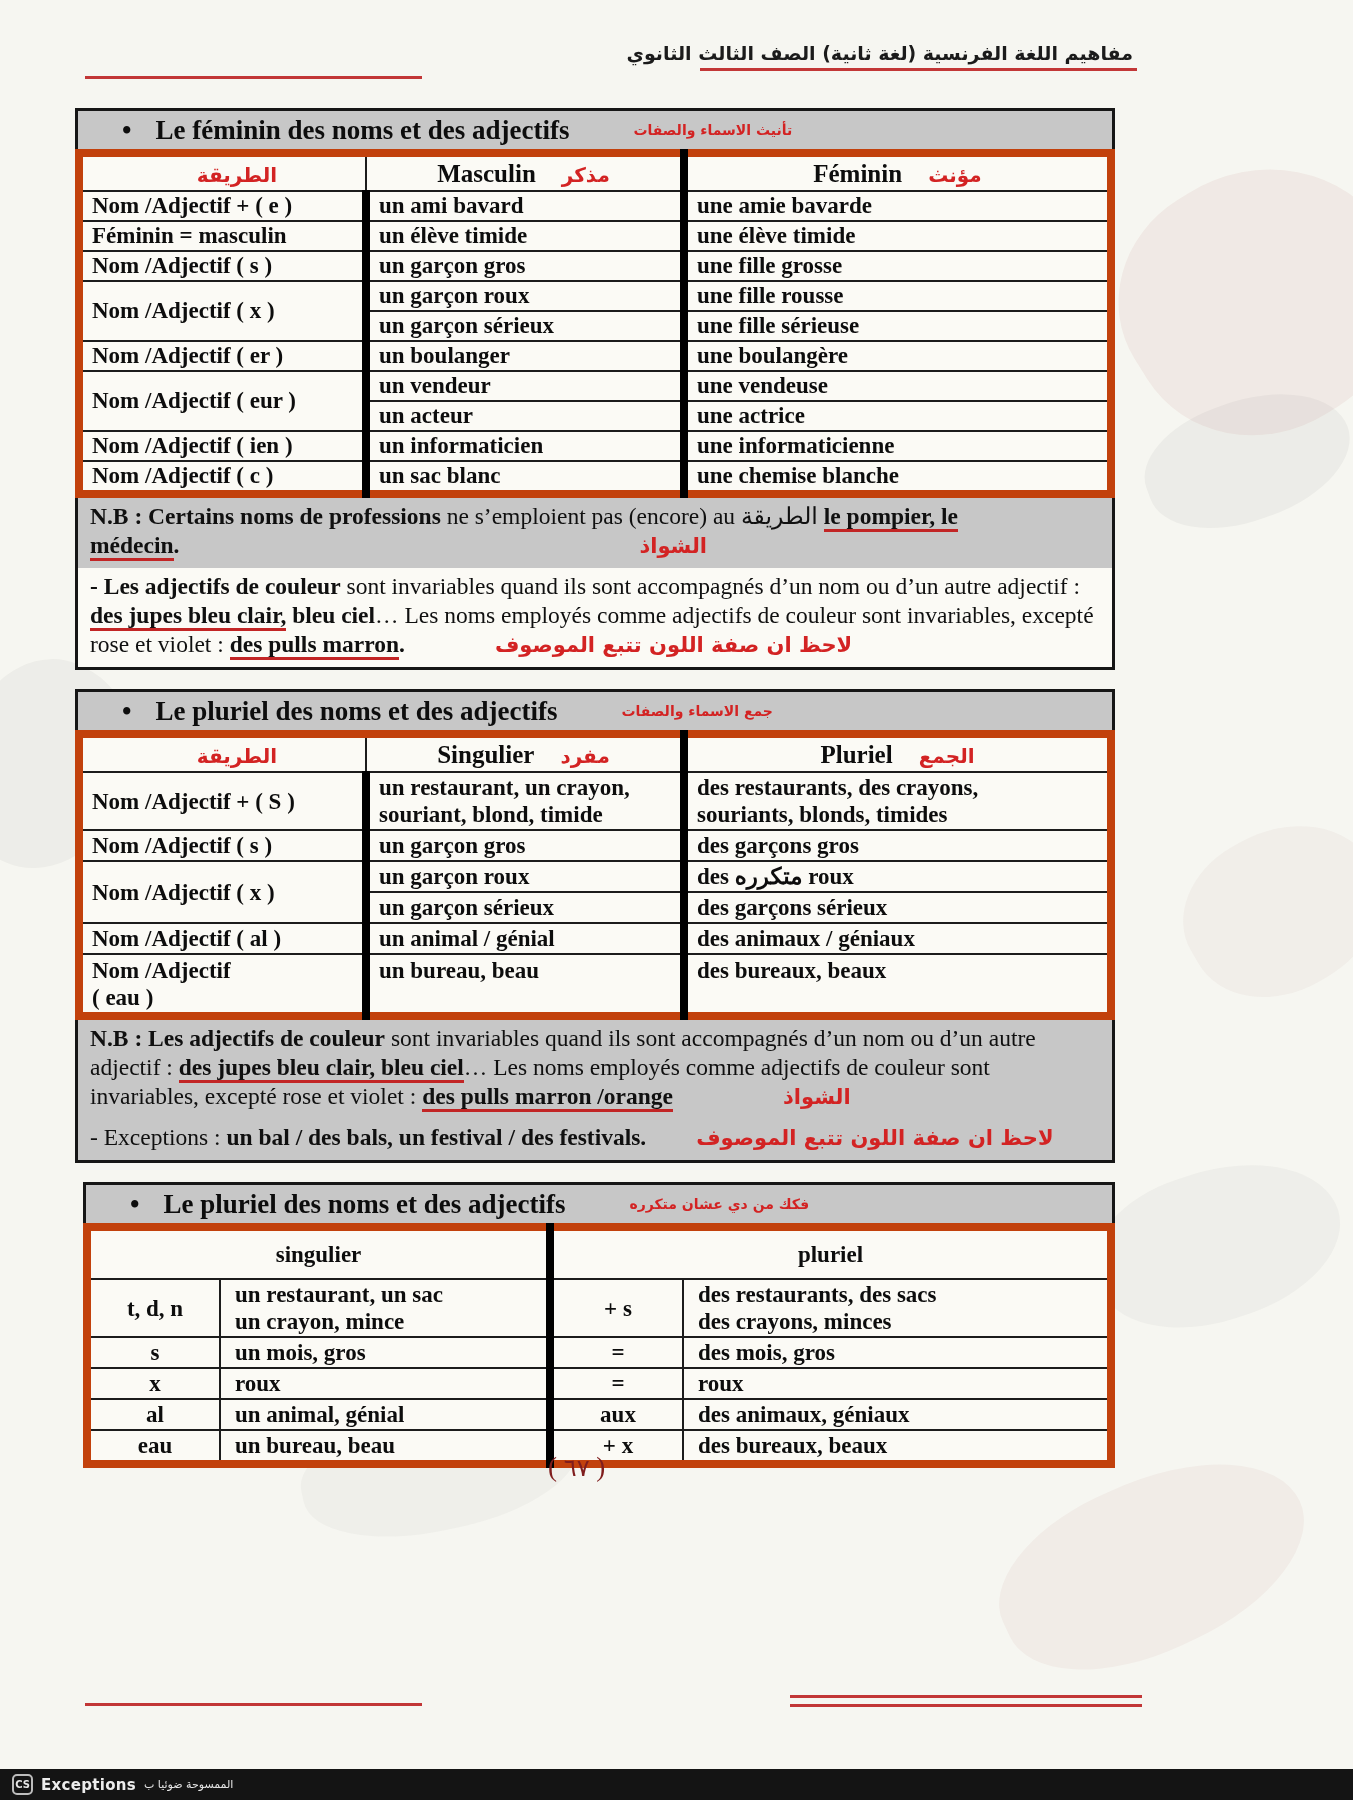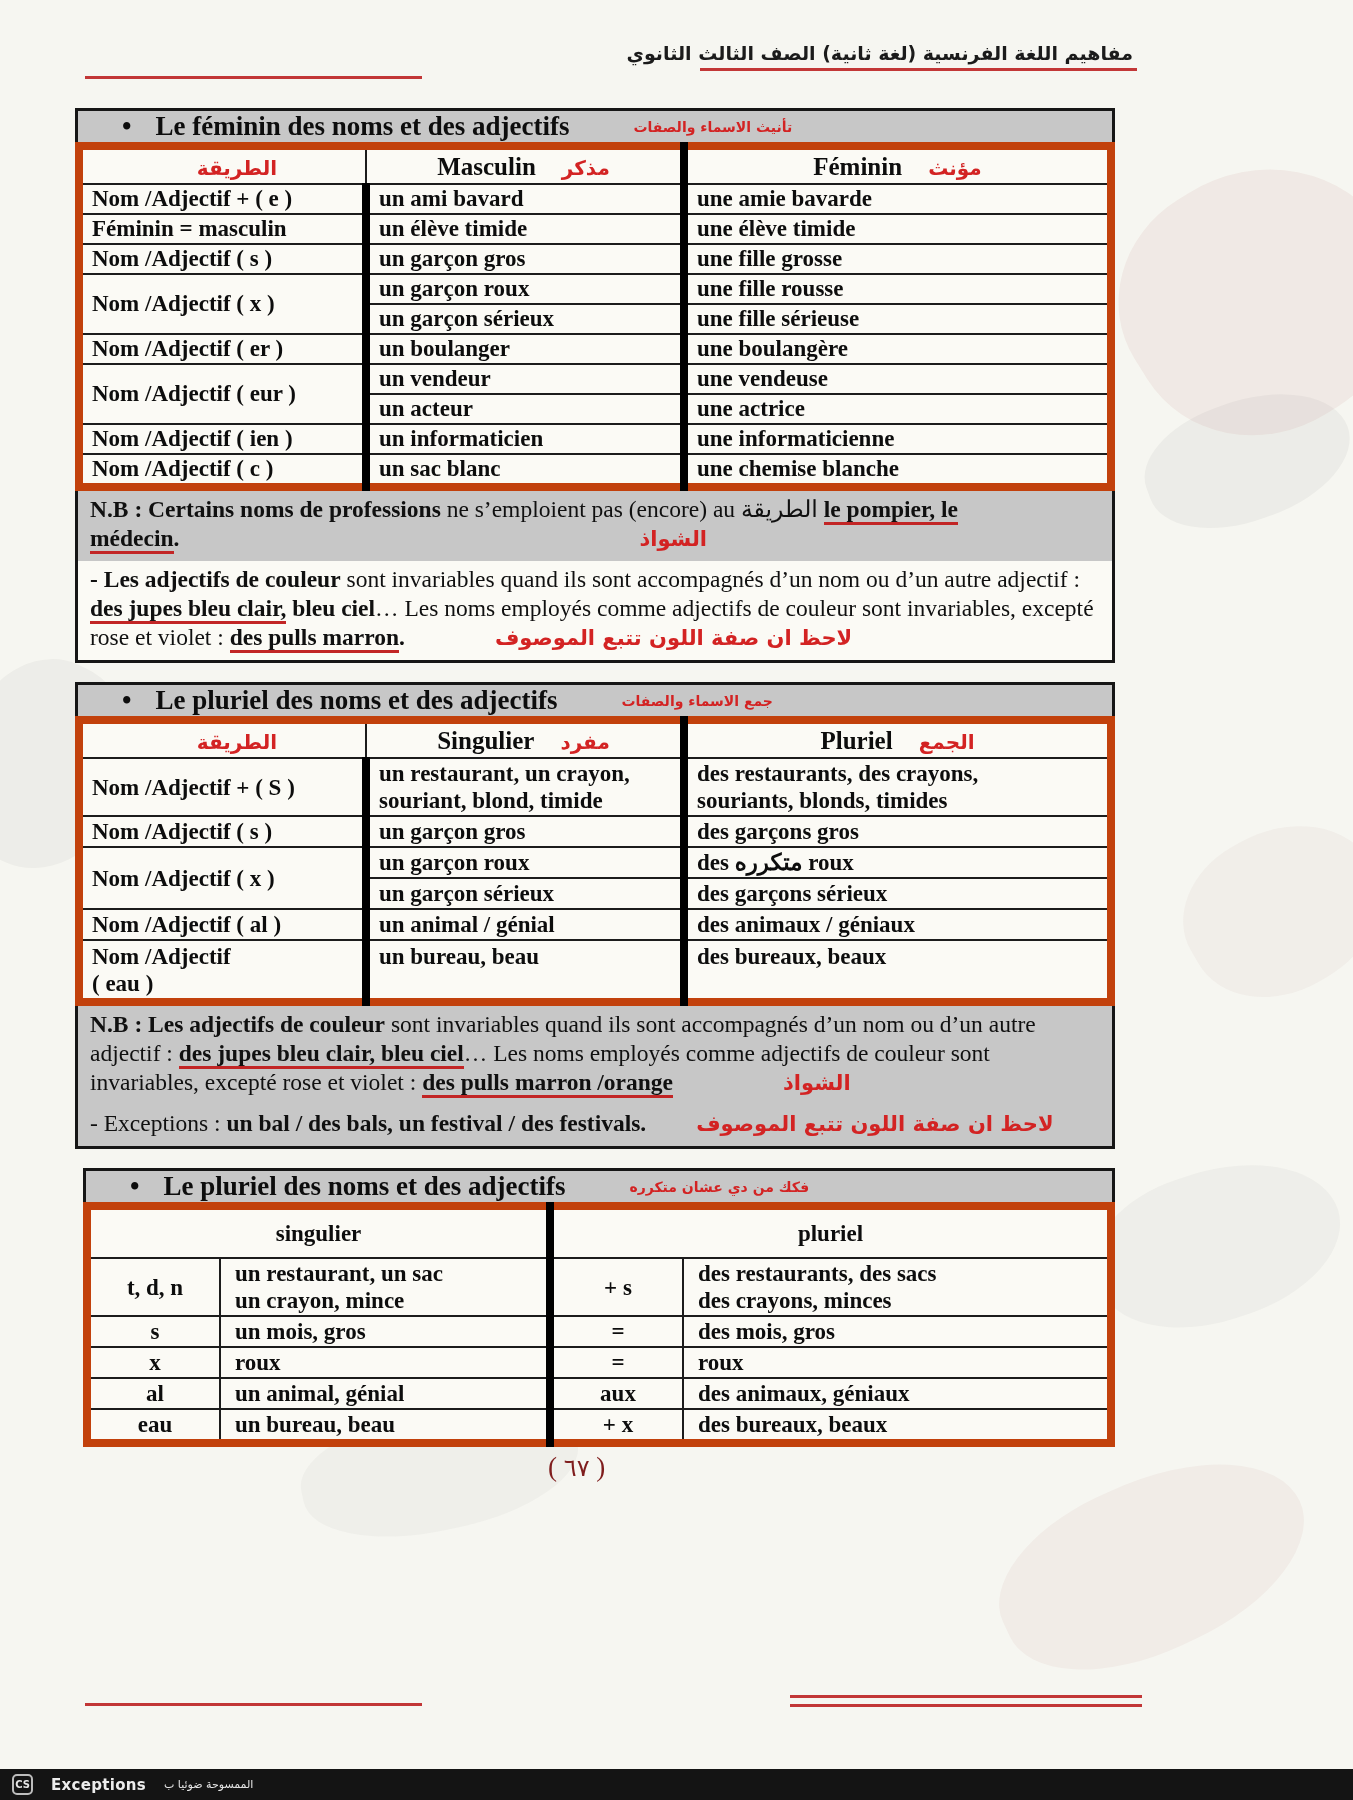--- a/index.html
+++ b/index.html
@@ -25,21 +25,21 @@
   }
 
   
   .content { position:absolute; top:108px; left:75px; width:1040px; }
   section  { margin:0 0 19px 0; }
 
   
   .tbar {
     display:flex; align-items:center;
     background:#c7c7c7; border:3px solid #161616; border-bottom:none;
-    height:34px; padding:0 14px 0 44px;
+    height:41px; padding:0 14px 0 44px;
   }
   .fr-title { font-weight:bold; font-size:27px; color:#0d0d0d; white-space:nowrap; }
   .fr-title::before { content:"•"; font-size:27px; margin-right:24px; }
   .ar-title { font-size:14px; margin-left:64px; }
 
   
   table.gt { width:100%; border-collapse:collapse; background:#fbfaf5; border:8px solid #c2410c; }
   table.gt th, table.gt td {
     border:2px solid #1c1c1c; font-weight:bold; font-size:23px;
     color:#0d0d0d; padding:1px 9px; vertical-align:middle; text-align:left;
@@ -78,21 +78,21 @@
   .pagenum {
     position:absolute; top:1452px; left:548px;
     font-family:"DejaVu Sans", sans-serif; font-size:24px; color:#7f1d1d;
   }
   .pagenum::before { content:"( "; font-family:"Liberation Serif",serif; font-size:27px; }
   .pagenum::after  { content:" )"; font-family:"Liberation Serif",serif; font-size:27px; }
 
   
   .scanbar {
     position:absolute; left:0; right:0; bottom:0; height:31px;
-    background:#141414; display:flex; align-items:center; gap:18px;
+    background:#141414; display:flex; align-items:center; gap:8px;
     padding:0 12px; font-family:"DejaVu Sans", sans-serif;
   }
   .cs-logo {
     width:21px; height:21px; border:2px solid #bdbdbd; border-radius:5px;
     color:#e6e6e6; font-size:10px; font-weight:bold;
     display:flex; align-items:center; justify-content:center;
   }
   .cs-name { color:#ededed; font-size:15px; font-weight:bold; letter-spacing:.3px; }
   .cs-ar   { color:#e5e5e5; font-size:11px; direction:rtl; }
 

